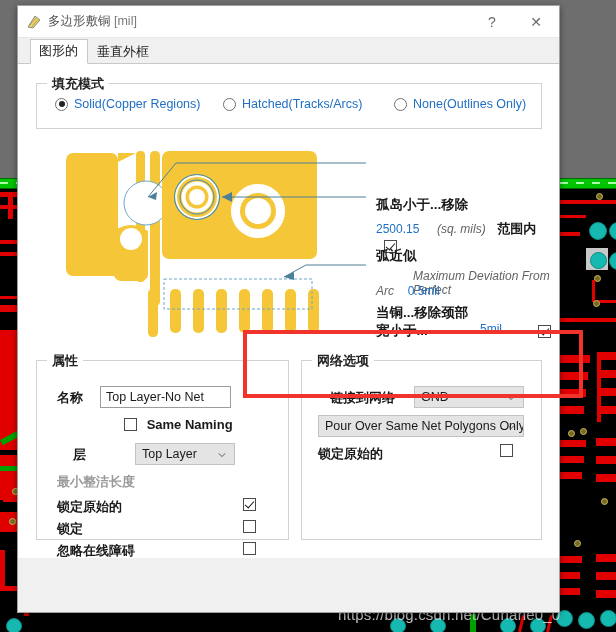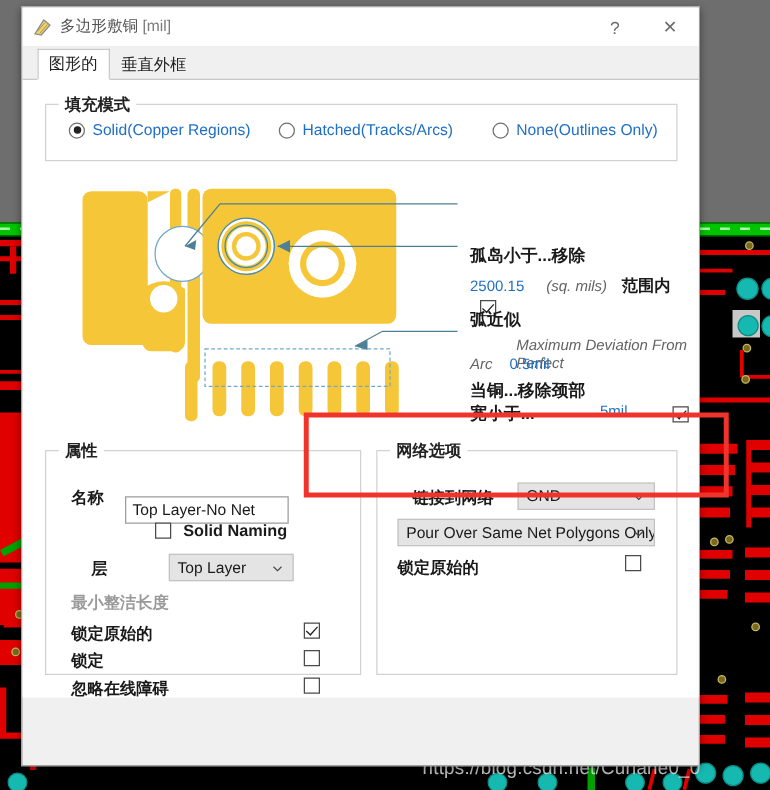--- a/index.html
+++ b/index.html
@@ -545,25 +545,25 @@
       <div class="anno" style="left:358px; top:258px; width:180px;">
         <span class="anno-head">宽小于...</span>
         <span class="anno-val" style="position:absolute; left:104px;">5mil</span>
         <span class="chk checked" style="position:absolute; left:162px; top:3px;"></span>
       </div>
 
       <div class="group" id="props">
         <div class="group-title">属性</div>
 
         <div class="field-label" style="left:20px; top:28px;">名称</div>
-        <div class="textbox" style="left:63px; top:36px; width:131px;">Top Layer-No Net</div>
+        <div class="textbox" style="left:63px; top:25px; width:131px;">Top Layer-No Net</div>
 
         <div class="cb-row" style="left:87px; top:55px;">
           <span class="chk" style="margin-right:6px;"></span>
-          <span style="vertical-align:middle;">Solid Naming</span>
+          <span style="vertical-align:middle;">Same Naming</span>
         </div>
 
         <div class="field-label" style="left:36px; top:85px;">层</div>
         <div class="combo" style="left:98px; top:82px; width:100px;">
           <span>Top Layer</span>
           <svg class="caret" viewBox="0 0 10 10">
             <path d="M1 3 L5 7 L9 3" fill="none" stroke="#444" stroke-width="1.1"></path>
           </svg>
         </div>
 

